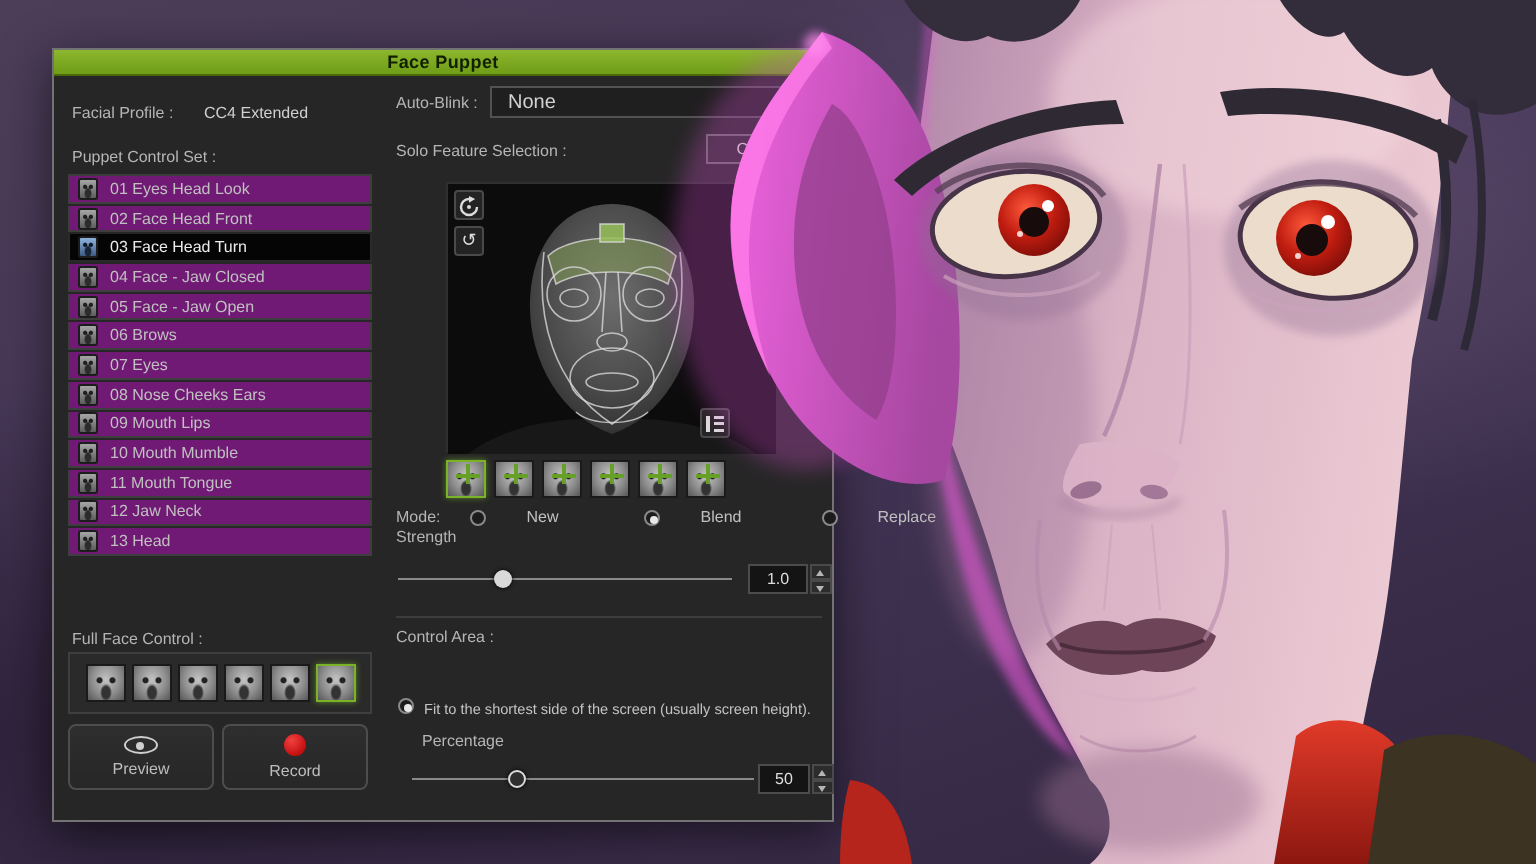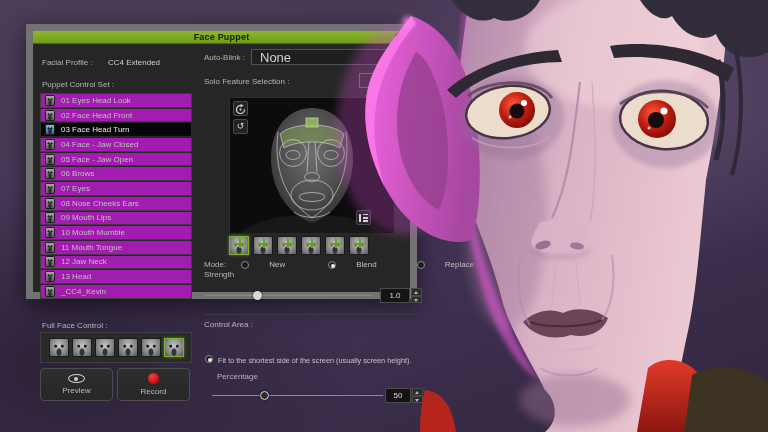--- a/index.html
+++ b/index.html
@@ -13,37 +13,37 @@
       radial-gradient(circle 150px at 408px 135px, rgba(226,82,216,.45), transparent 70%),
       radial-gradient(ellipse 60% 55% at 80% 25%, #5c4a6a 0%, transparent 65%),
       radial-gradient(ellipse 55% 60% at 8% 85%, #2c2138 0%, transparent 70%),
       linear-gradient(160deg, #4c3d58 0%, #443557 45%, #322640 100%);
   }
 
   
   .character { position:absolute; inset:0; z-index:5; pointer-events:none; }
 
   
-  .dialog { position:absolute; left:26px; top:24px; width:391px; height:275px; z-index:2;
-    background:#262626; border:7px solid #737373; box-shadow:0 6px 22px rgba(0,0,0,.55);
+  .dialog { position:absolute; left:26px; top:24px; width:391px; height:387px; z-index:2;
+    background:#262626; border:1px solid #737373; box-shadow:0 6px 22px rgba(0,0,0,.55);
     color:#c0c0c0; font-size:8px; }
   .titlebar { position:absolute; left:0; top:0; right:0; height:13px;
     background:linear-gradient(#8cb72e, #6f9d17); border-bottom:1px solid #4a6a08;
     display:flex; align-items:center; justify-content:center; }
   .titlebar .title { font-size:9px; font-weight:bold; color:#10[0]; color:#111f00; letter-spacing:.2px; }
   .close-btn { position:absolute; right:5px; top:1px; width:10px; height:10px; border-radius:50%;
     border:1px solid #2c3f03; color:#223300; font-size:6.5px; line-height:8px; text-align:center;
     background:rgba(20,40,0,.25); cursor:pointer; }
 
   .lab { position:absolute; color:#b5b5b5; white-space:nowrap; }
 
   
   .cs-list { position:absolute; left:7px; top:62px; width:152px; border-top:1px solid #3c3c3c; list-style:none; }
   .cs-list li { display:flex; align-items:center; height:13.7px; margin-bottom:1px;
-    background:#a21caf; border:1px solid #3e3e3e; border-top:none; cursor:pointer; }
+    background:#701a75; border:1px solid #3e3e3e; border-top:none; cursor:pointer; }
   .cs-list li.selected { background:#050505; border-color:#2a2a2a; color:#ececec; }
   .cs-list .lbl { font-size:8px; color:inherit; }
   .fico { width:10px; height:11px; margin:0 6px 0 4px; border-radius:1.5px; flex:0 0 auto;
     background:
       radial-gradient(circle at 32% 38%, #1e1e1e .8px, transparent 1.3px),
       radial-gradient(circle at 68% 38%, #1e1e1e .8px, transparent 1.3px),
       radial-gradient(ellipse at 50% 74%, #2c2c2c 1.3px, transparent 2px),
       linear-gradient(#a6a6a6, #5d5d5d);
     border:1px solid #1c1c1c; }
   .fico-blue { background:
@@ -82,21 +82,21 @@
   .big-btn .blabel { font-size:8px; color:#bdbdbd; }
   .eye-ico { position:relative; width:17px; height:9px; border:1.3px solid #cfcfcf; border-radius:50%; }
   .eye-ico::after { content:""; position:absolute; left:5px; top:1.6px; width:4px; height:4px;
     border-radius:50%; background:#cfcfcf; }
   .rec-ico { width:11px; height:11px; border-radius:50%;
     background:radial-gradient(circle at 35% 30%, #f14040, #c40f0f 70%); }
 
   
   .select-box { position:absolute; left:218px; top:18px; width:166px; height:16px;
     background:#1f1f1f; border:1px solid #525252; display:flex; align-items:center; cursor:pointer; }
-  .select-box .val { margin-left:8px; color:#d2d2d2; font-size:13px; }
+  .select-box .val { margin-left:8px; color:#d2d2d2; font-size:10px; }
   .select-box .arr { position:absolute; right:4px; font-size:5.5px; color:#c9c9c9; }
   .custom-btn { position:absolute; left:326px; top:42px; width:58px; height:15px;
     background:#2b2b2b; border:1px solid #6a6a6a; color:#d8d8d8; font-size:8px;
     display:flex; align-items:center; justify-content:center; cursor:pointer; }
 
   .preview-panel { position:absolute; left:196px; top:66px; width:164px; height:135px;
     background:#0c0c0c; border:1px solid #2f2f2f; }
   .corner-btn { position:absolute; width:15px; height:15px; background:rgba(40,40,40,.85);
     border:1px solid #4a4a4a; border-radius:2px; color:#ddd; font-size:9px; line-height:13px;
     text-align:center; cursor:pointer; }
@@ -200,24 +200,20 @@
           <span class="fico"></span>
           <span class="lbl">11 Mouth Tongue</span>
         </li>
       <li>
           <span class="fico"></span>
           <span class="lbl">12 Jaw Neck</span>
         </li>
       <li>
           <span class="fico"></span>
           <span class="lbl">13 Head</span>
-        </li>
-      <li>
-          <span class="fico fico-kevin"></span>
-          <span class="lbl">_CC4_Kevin</span>
         </li>
     </ul>
 
     <span class="lab" style="left:9px; top:290px;">Full Face Control :</span>
     <div class="ff-box">
       <span class="thumb"></span>
       <span class="thumb"></span>
       <span class="thumb"></span>
       <span class="thumb"></span>
       <span class="thumb"></span>

